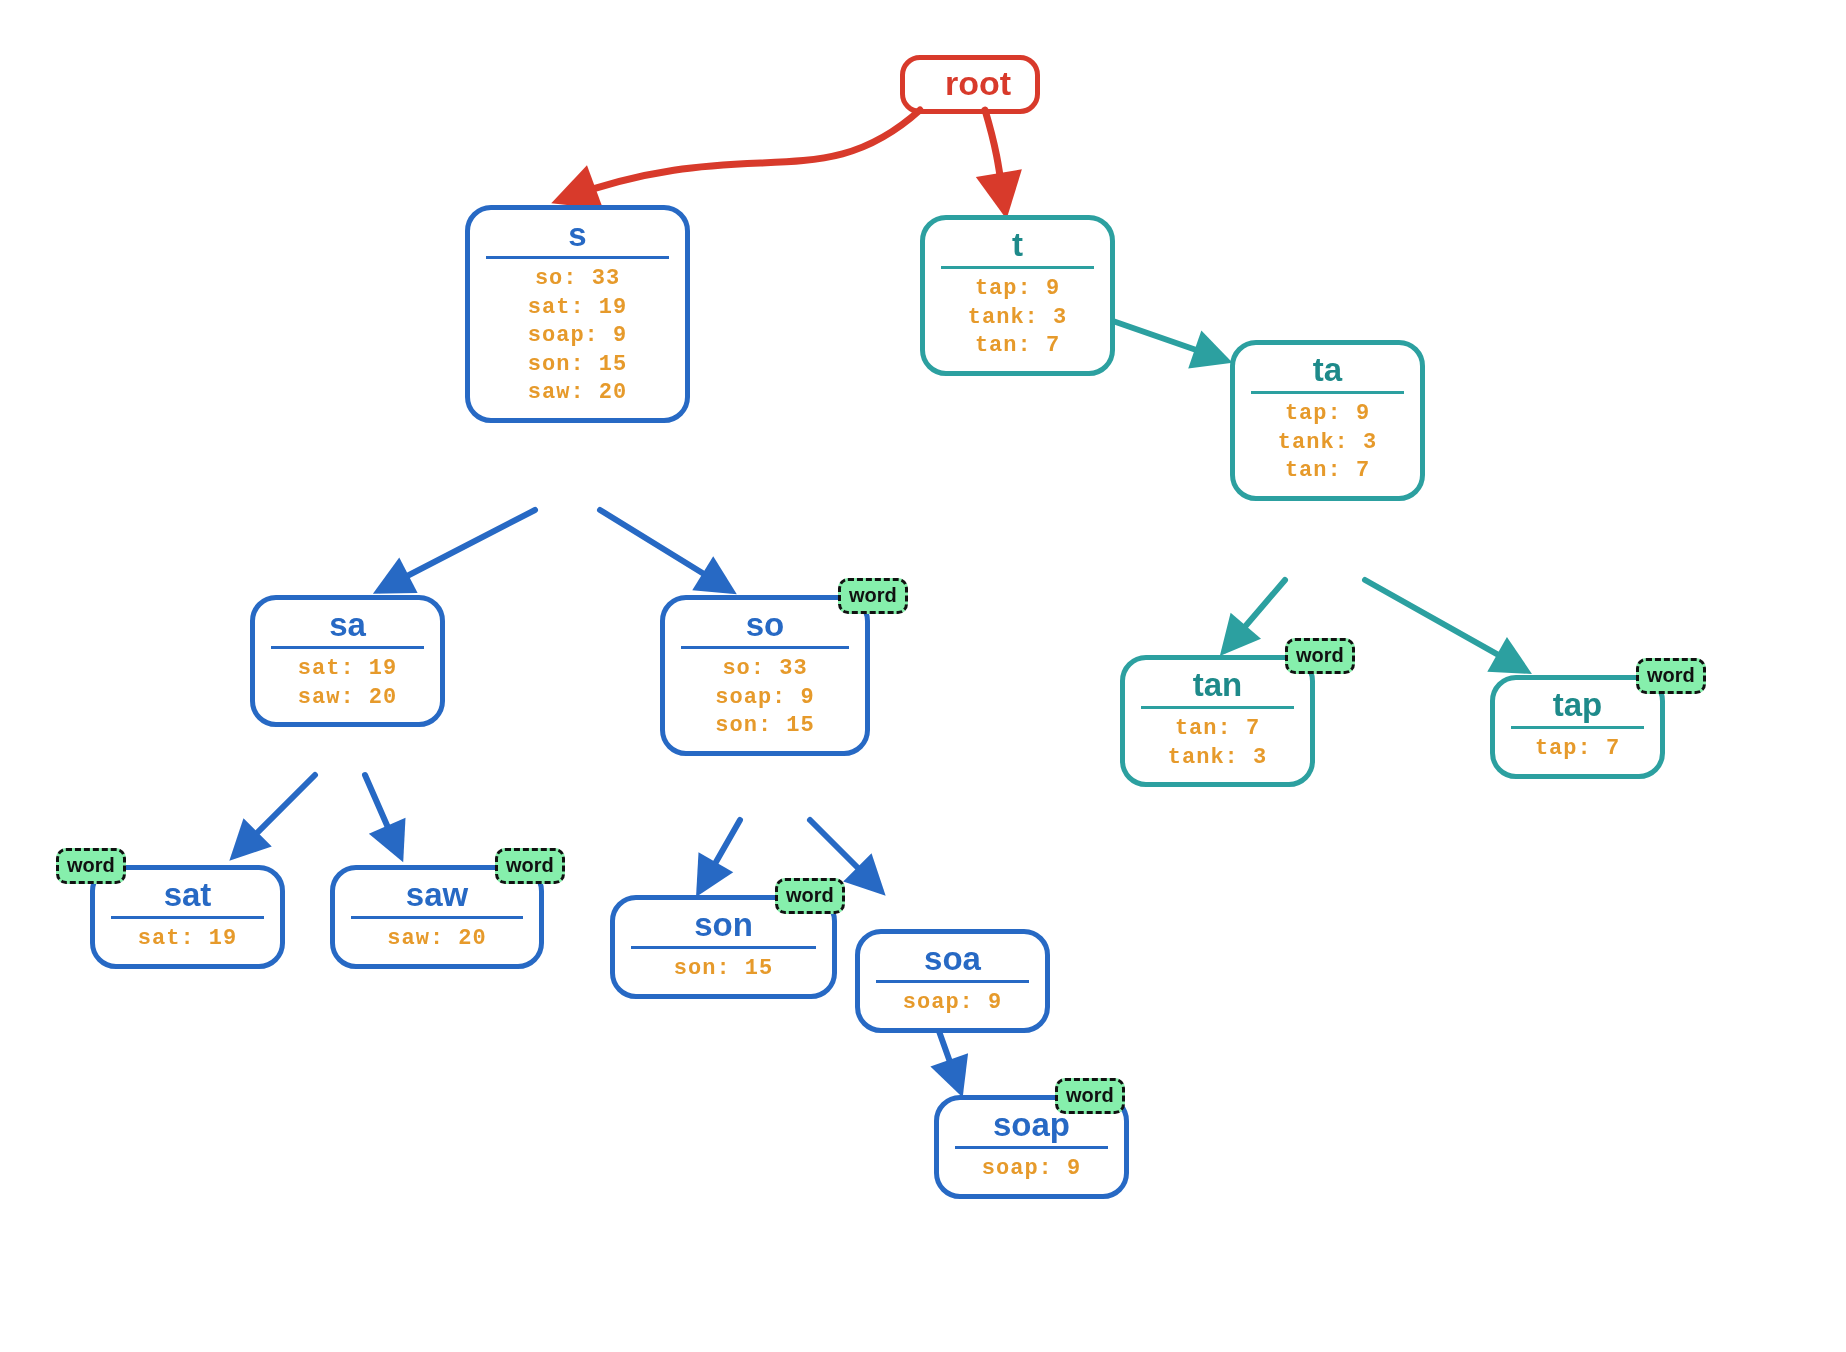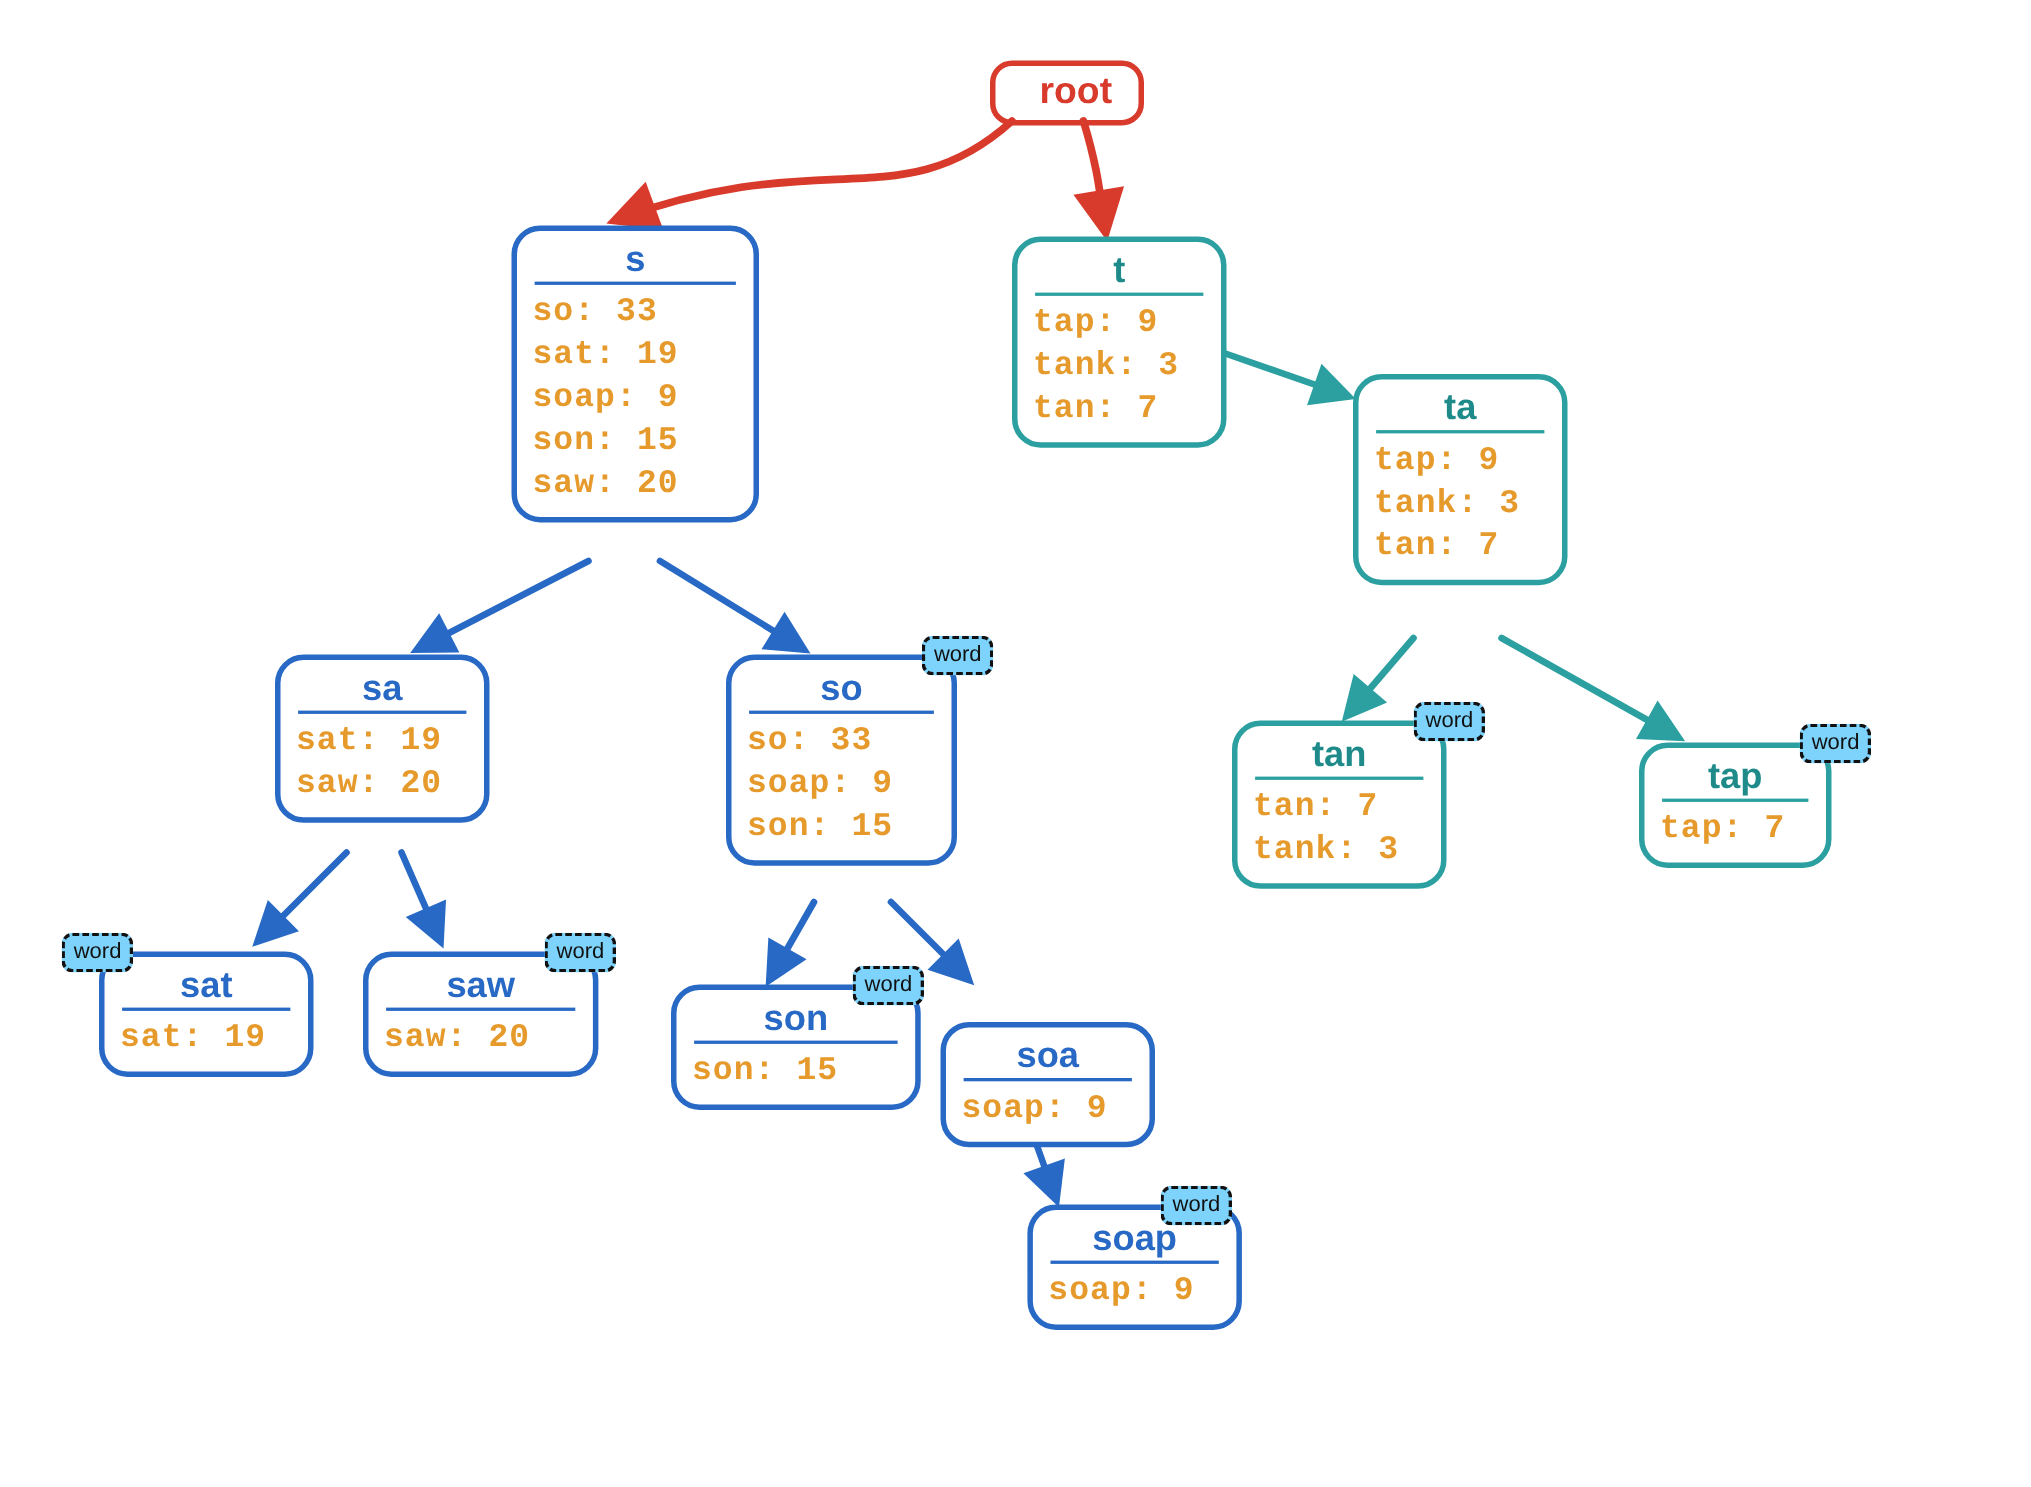--- a/index.html
+++ b/index.html
@@ -38,23 +38,24 @@
     margin: 0 2px 6px 2px;
   }
   .node, .node .title {
     border-color: inherit;
   }
   .node .title.rule {
     border-bottom-width: 3px;
     border-bottom-style: solid;
   }
   .entries {
-    font-size: 30px;
+    font-size: 22px;
     font-weight: 600;
     line-height: 1.3;
+    text-align: center;
   }
   .entry {
     white-space: pre;
     font-family: "Courier New", monospace;
     font-weight: 700;
     letter-spacing: 1px;
     color: #E69A2B;
   }
   .root-node {
     position: absolute;
@@ -64,23 +65,23 @@
     text-align: center;
     font-size: 34px;
     font-weight: 700;
     padding: 4px 18px 6px 34px;
     box-sizing: border-box;
   }
   .word-badge {
     position: absolute;
     border: 3px dashed #111;
     border-radius: 10px;
-    background: #7dd3fc;
+    background: #86efac;
     font-size: 20px;
-    font-weight: 400;
+    font-weight: 700;
     padding: 0 8px 2px 8px;
     color: #111;
     line-height: 1.4;
   }
   .title-blue { color: #2769C4; }
   .title-teal { color: #1E8A8A; }
 </style>
 </head>
 <body>
 

